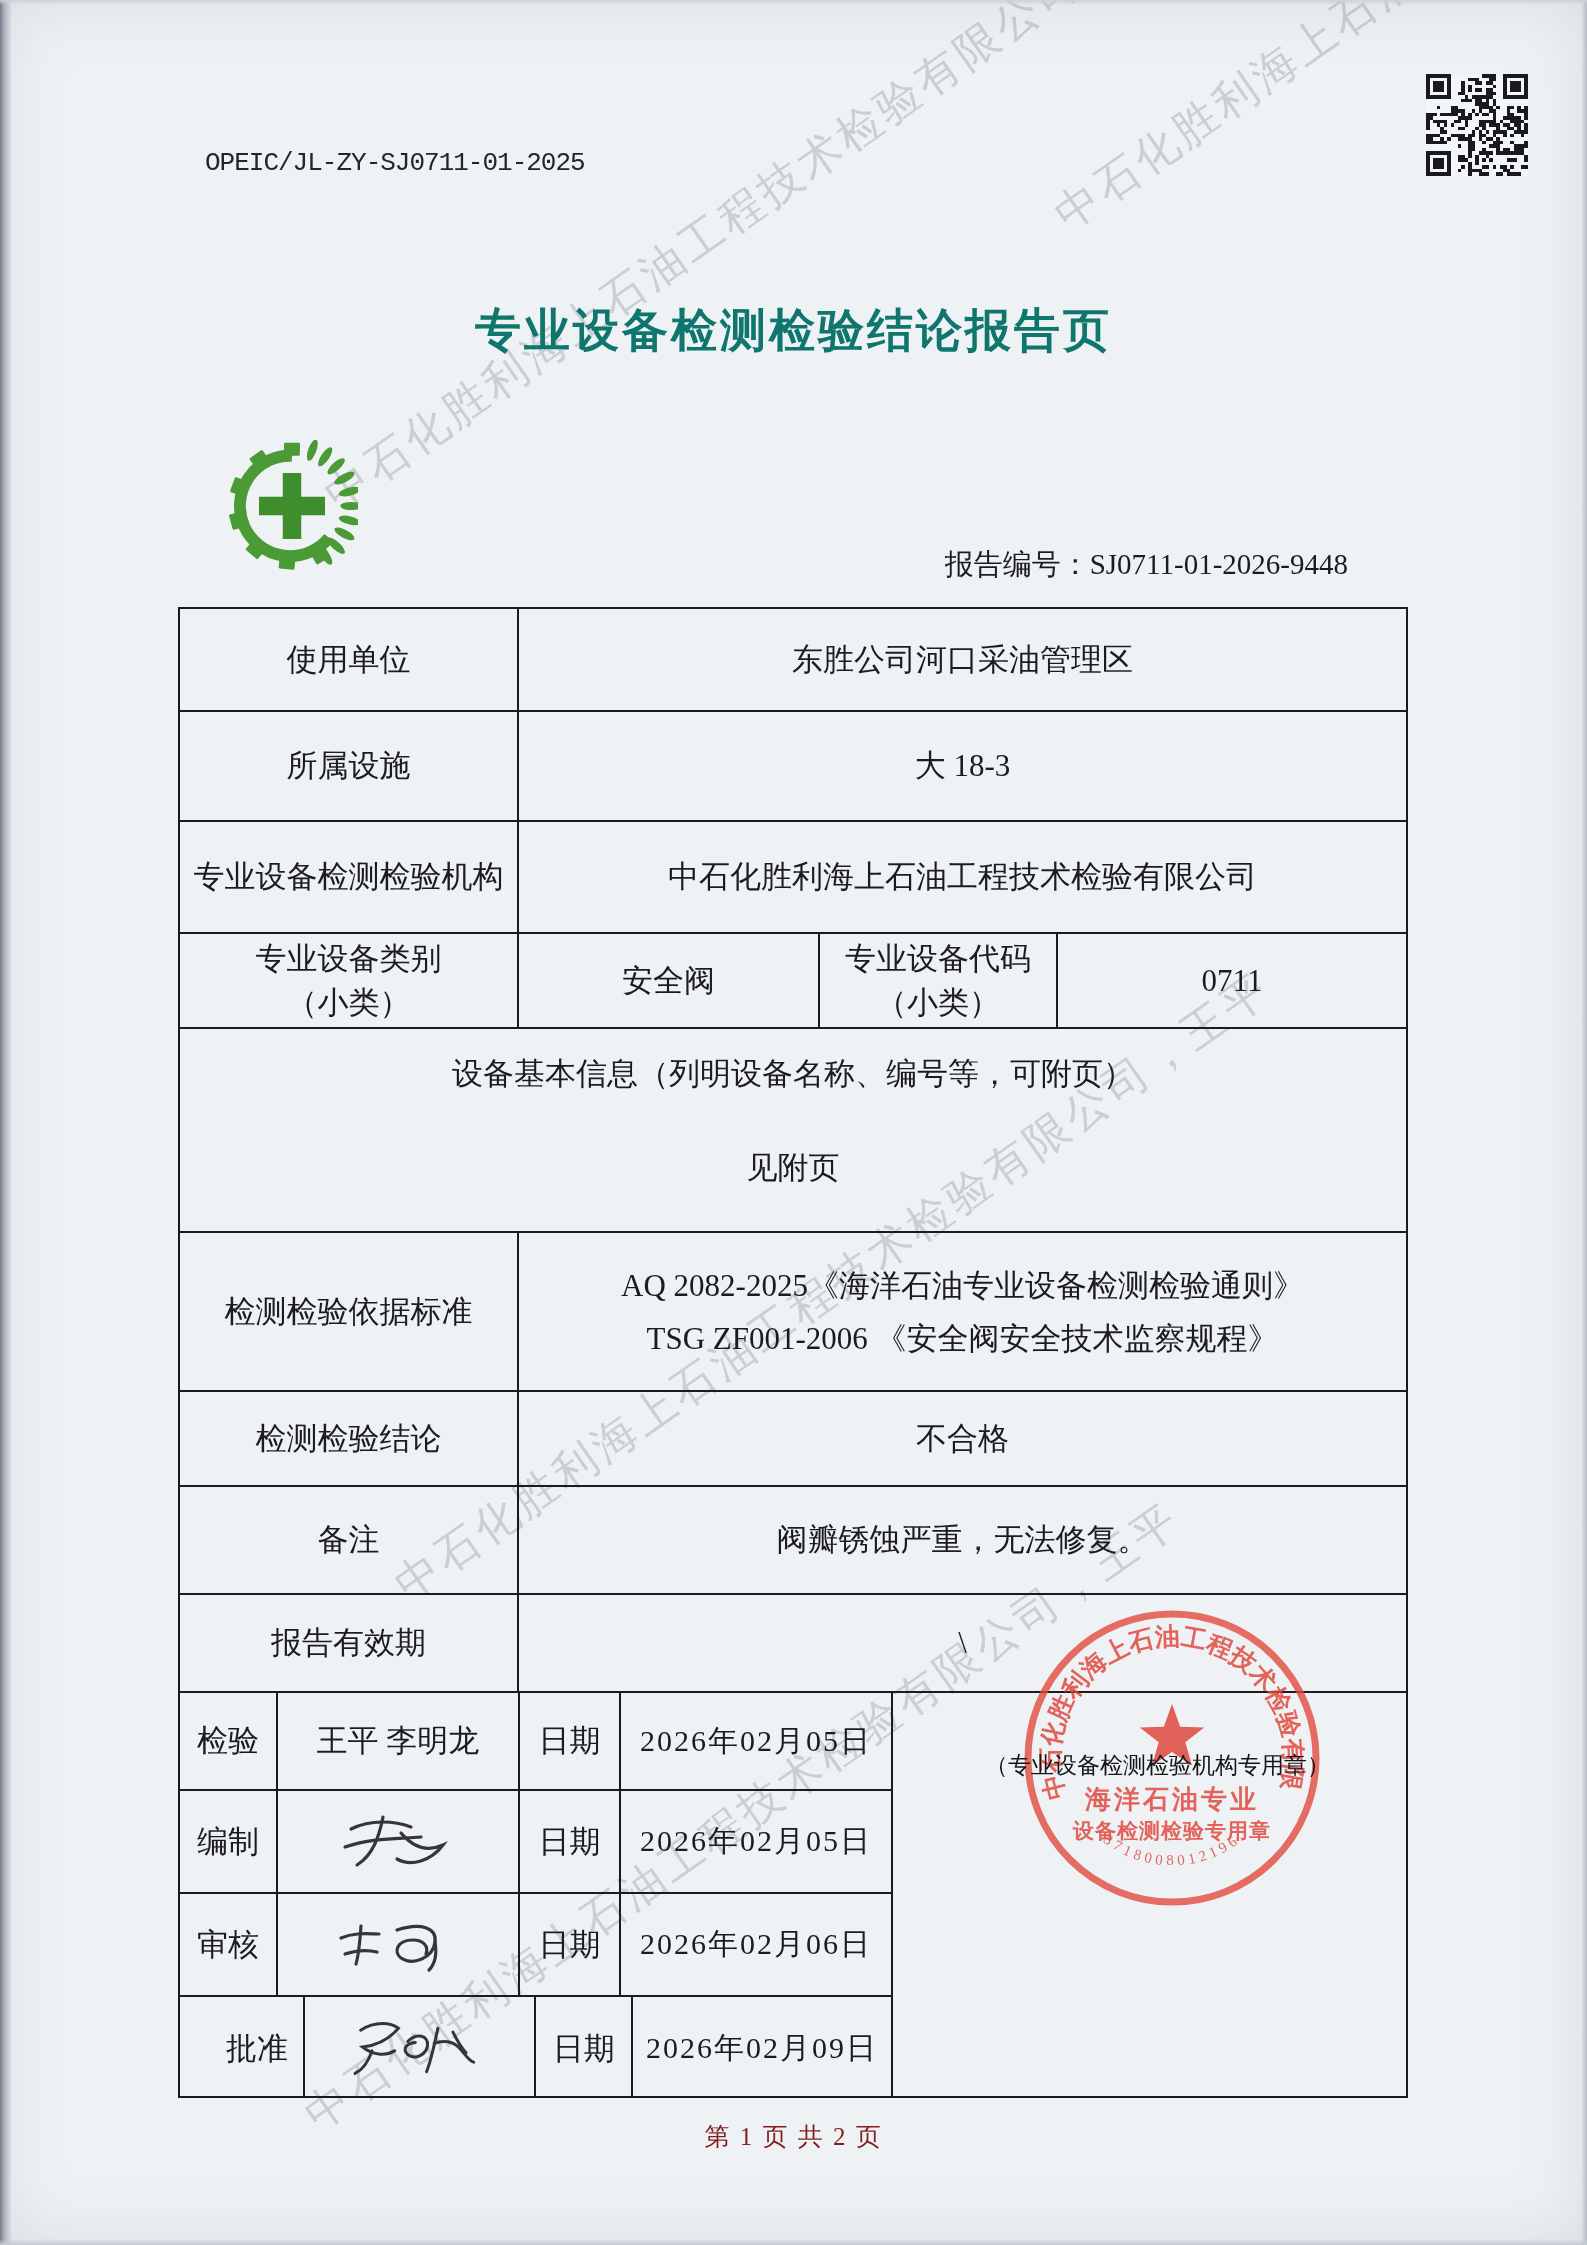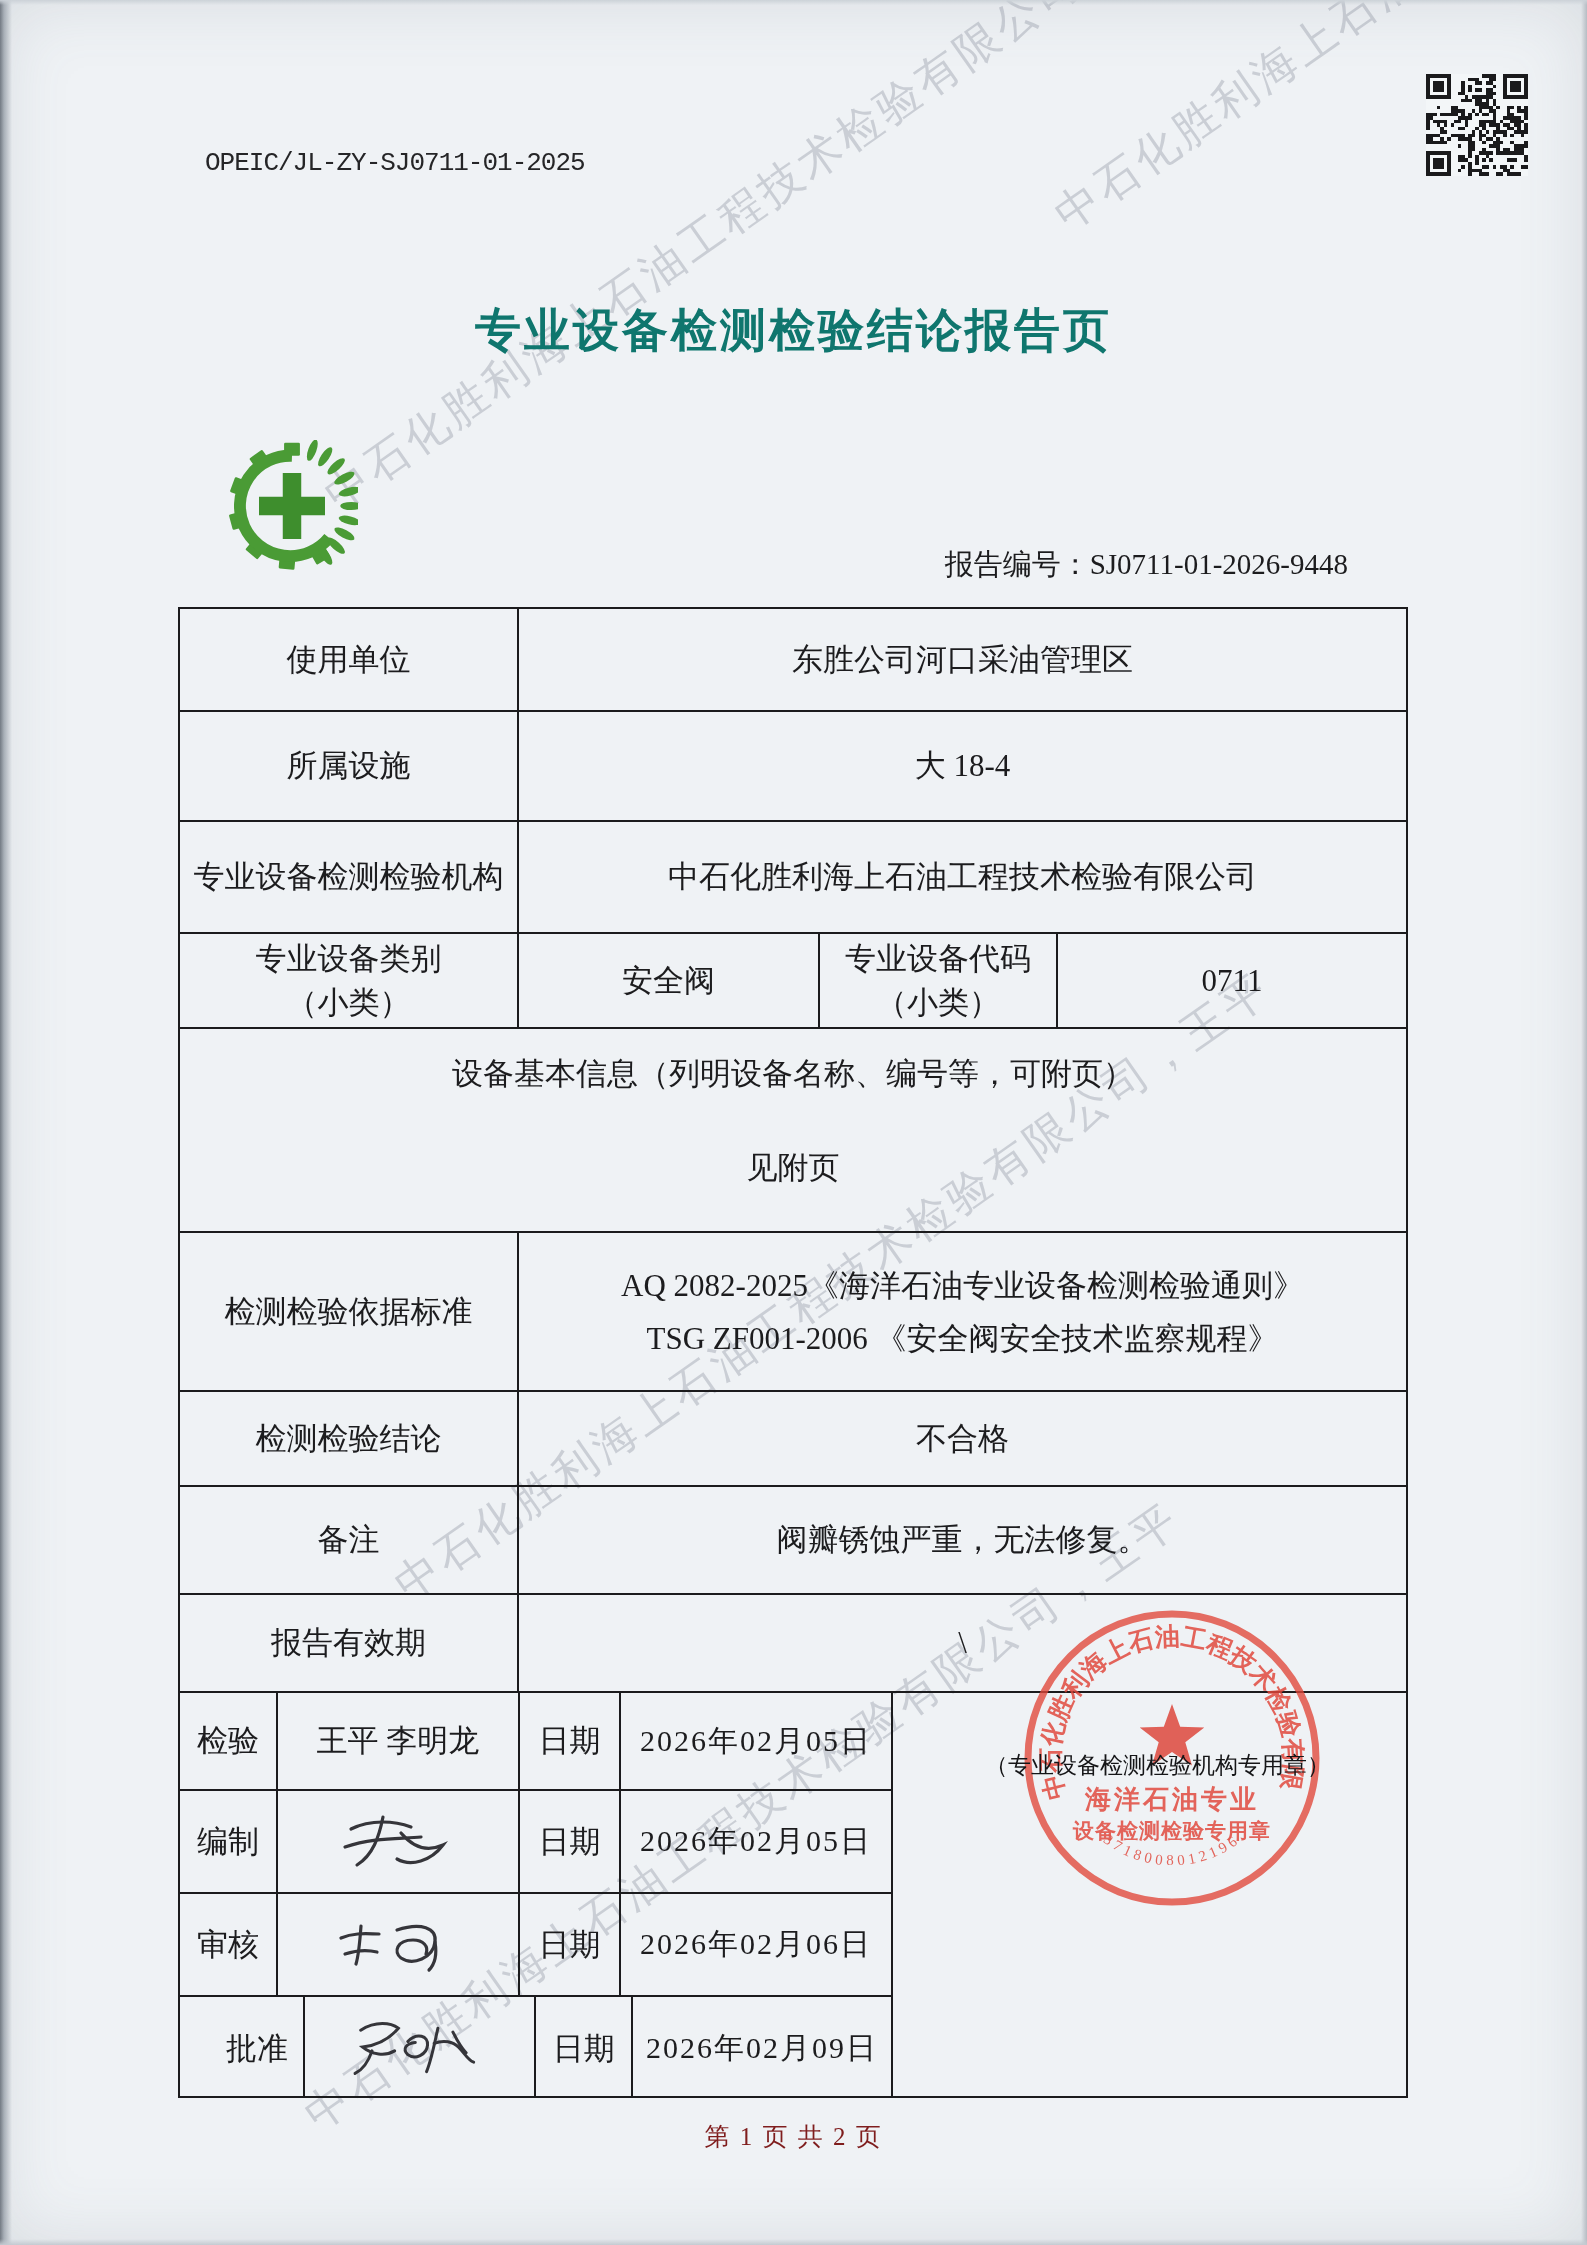--- a/index.html
+++ b/index.html
@@ -429,21 +429,21 @@
       <div class="cell grow">
           <span>东胜公司河口采油管理区</span>
         </div>
     </div>
 
     <div class="t-row" style="height:110px">
       <div class="cell" style="width:339px">
           <span>所属设施</span>
         </div>
       <div class="cell grow">
-          <span>大 18-4</span>
+          <span>大 18-3</span>
         </div>
     </div>
 
     <div class="t-row" style="height:112px">
       <div class="cell" style="width:339px">
           <span>专业设备检测检验机构</span>
         </div>
       <div class="cell grow">
           <span>中石化胜利海上石油工程技术检验有限公司</span>
         </div>

